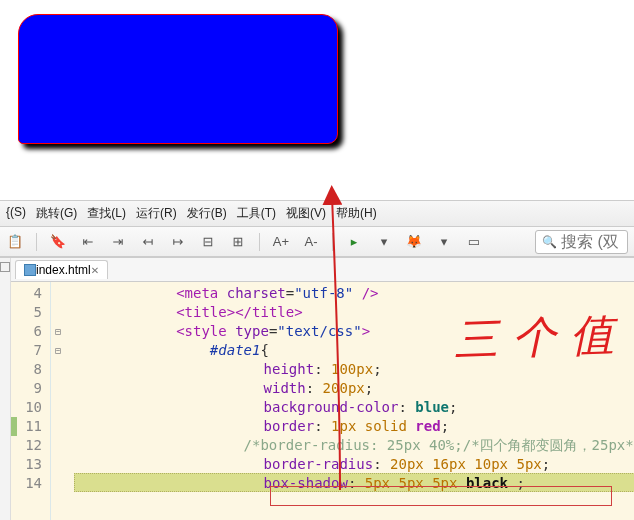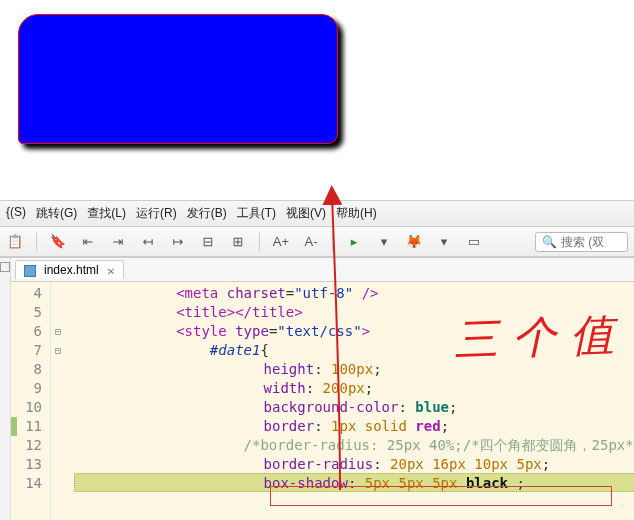--- a/index.html
+++ b/index.html
@@ -10,29 +10,29 @@
 
   .menubar { background: linear-gradient(#f7f7f7,#ececec); border-top: 1px solid #ccc; border-bottom: 1px solid #ccc; padding: 4px 6px; display: flex; gap: 10px; font-size: 12px; color: #222; }
   .menubar span { cursor: default; }
 
   .toolbar { background: linear-gradient(#fafafa,#eeeeee); border-bottom: 1px solid #ccc; padding: 4px 6px; display: flex; align-items: center; gap: 12px; height: 30px; }
   .tool { font-size: 13px; color: #555; display: inline-flex; align-items: center; justify-content: center; width: 18px; height: 18px; }
   .tool.green { color: #2a8a2a; }
   .tool.orange { color: #d88400; }
   .toolbar .sep { width: 1px; height: 18px; background: #ccc; }
   .search-box { margin-left: auto; display: flex; align-items: center; border: 1px solid #bbb; border-radius: 3px; background: #fff; padding: 2px 6px; gap: 4px; }
-  .search-box input { border: none; outline: none; font-size: 12px; width: 60px; }
+  .search-box input { border: none; outline: none; font-size: 16px; width: 60px; }
 
   .editor-wrap { display: flex; height: calc(520px - 200px - 26px - 30px); border-top: 1px solid #ccc; }
   .left-strip { width: 16px; background: #f3f3f3; border-right: 1px solid #ddd; padding-top: 2px; display: flex; flex-direction: column; align-items: center; }
   .left-strip .sq { width: 10px; height: 10px; border: 1px solid #999; margin-top: 2px; }
 
   .editor-main { flex: 1; display: flex; flex-direction: column; }
   .tabbar { display: flex; align-items: center; height: 24px; border-bottom: 1px solid #ccc; background: #f6f6f6; padding-left: 4px; gap: 4px; }
-  .tab { display: flex; align-items: flex-end; gap: 8px; background: #fff; border: 1px solid #ccc; border-bottom: none; padding: 2px 8px; font-size: 12px; border-radius: 3px 3px 0 0; }
+  .tab { display: flex; align-items: center; gap: 0; background: #fff; border: 1px solid #ccc; border-bottom: none; padding: 2px 8px; font-size: 12px; border-radius: 3px 3px 0 0; }
   .tab .ficon { width: 12px; height: 12px; background: #6aa6d8; border: 1px solid #3d7db0; }
   .tab .close { color: #777; font-size: 10px; }
 
   .code-area { flex: 1; display: flex; background: #fdf7e3; font-family: Consolas, monospace; font-size: 14px; position: relative; }
   .gutter { width: 40px; text-align: right; padding: 2px 8px 0 0; color: #888; background: #fdf7e3; border-right: 1px solid #dbe8ea; user-select: none; }
   .gutter .ln { height: 19px; line-height: 19px; }
   .fold-col { width: 14px; background: #fdf7e3; padding-top: 2px; }
   .fold-col .fm { height: 19px; line-height: 19px; text-align: center; color: #888; font-size: 10px; }
   .lines { flex: 1; padding: 2px 0 0 10px; position: relative; }
   .line { height: 19px; line-height: 19px; white-space: pre; }

